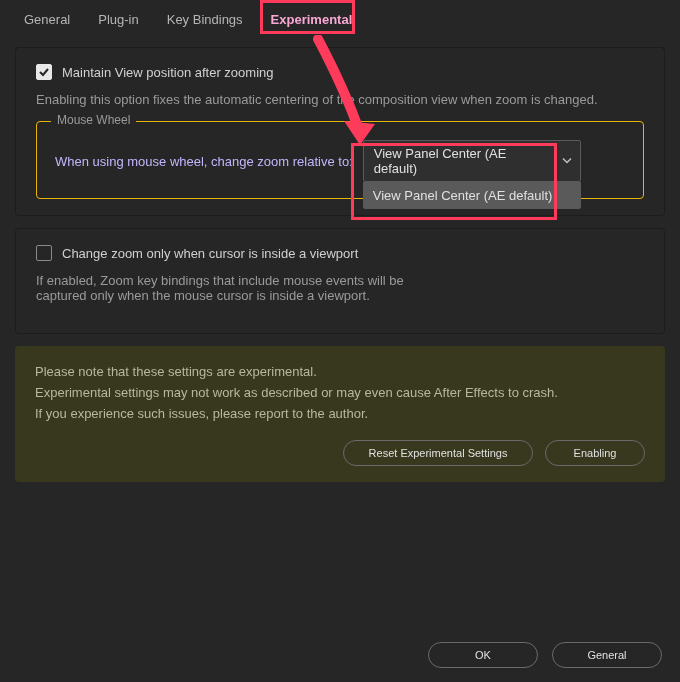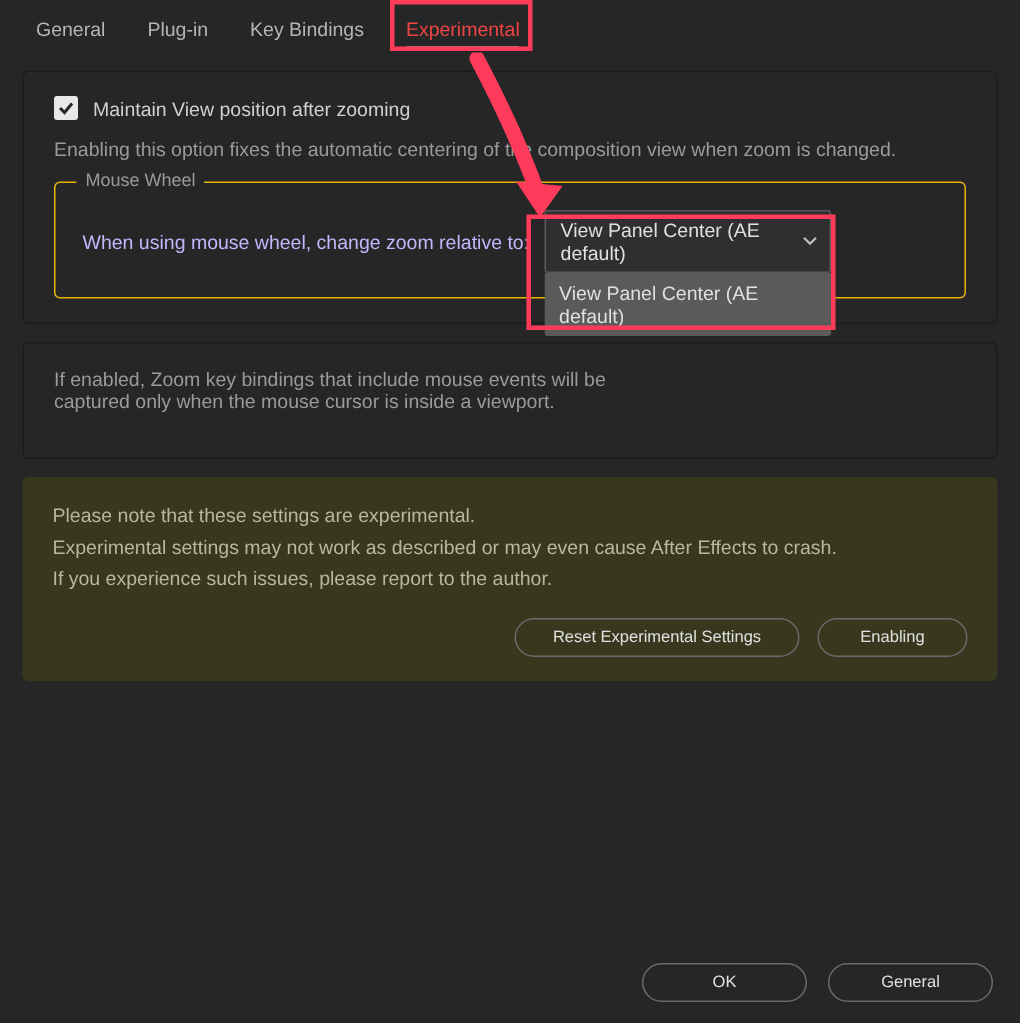--- a/index.html
+++ b/index.html
@@ -18,21 +18,22 @@
     gap: 0;
     padding: 4px 10px 0 10px;
   }
   .tab {
     padding: 8px 14px 10px 14px;
     color: #b5b5b5;
     cursor: pointer;
     position: relative;
   }
   .tab.active {
-    color: #ef4444;
+    color: #f9a8d4;
+    font-weight: bold;
   }
   .tab.active::after {
     content: "";
     position: absolute;
     left: 14px;
     right: 14px;
     bottom: 4px;
     height: 2px;
     background: #f0f0f0;
   }
@@ -90,21 +91,21 @@
     font-size: 12px;
   }
   .inline-row {
     display: flex;
     align-items: center;
     gap: 10px;
   }
   .label-dim { color: #c4b5fd; }
   .select {
     position: relative;
-    width: 191px;
+    width: 218px;
   }
   .select-box {
     border: 1px solid #5a5a5a;
     background: #2f2f2f;
     padding: 5px 28px 5px 10px;
     border-radius: 2px;
     color: #e0e0e0;
     cursor: pointer;
     position: relative;
   }
@@ -214,20 +215,26 @@
           </div>
           <div class="dropdown">
             <div class="dropdown-item highlight">View Panel Center (AE default)</div>
           </div>
         </div>
       </div>
     </div>
   </div>
 
   <div class="panel">
+    <div class="checkbox-row">
+      <div class="checkbox">
+        
+      </div>
+      <span>Change zoom only when cursor is inside a viewport</span>
+    </div>
     <div class="desc">
       <span>If enabled, Zoom key bindings that include mouse events will be</span><br>
       <span>captured only when the mouse cursor is inside a viewport.</span>
     </div>
   </div>
 
   <div class="panel warning-panel">
     <div class="warning-text">
       <div>Please note that these settings are experimental.</div>
       <div>Experimental settings may not work as described or may even cause After Effects to crash.</div>

